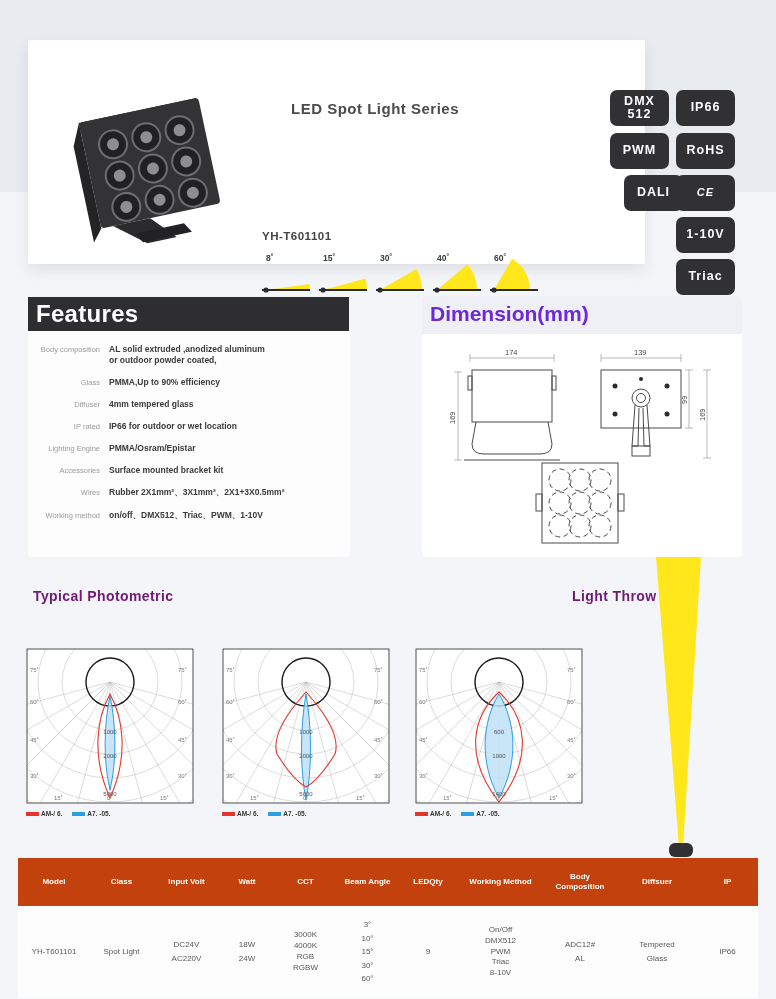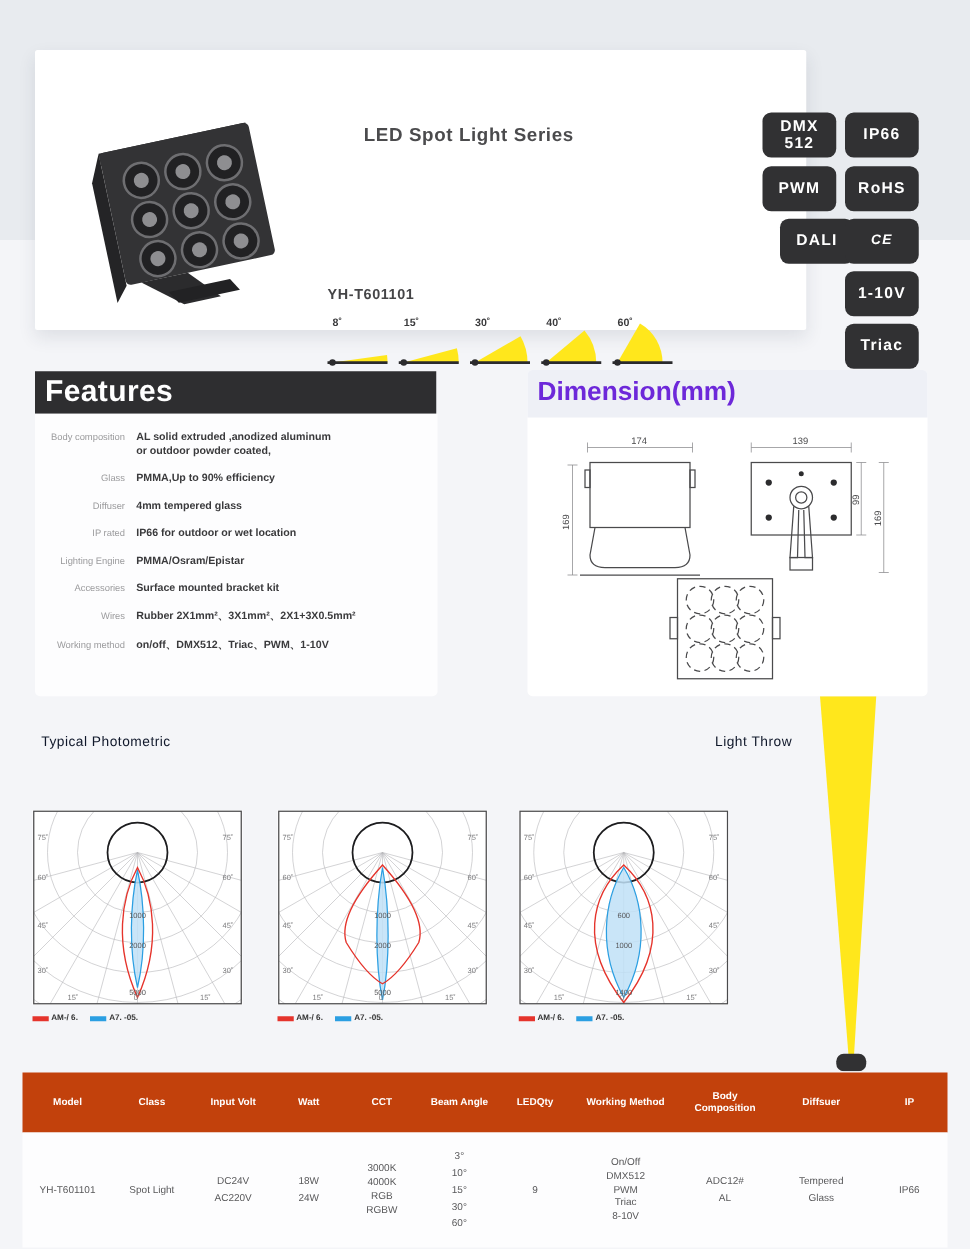--- a/index.html
+++ b/index.html
@@ -25,21 +25,21 @@
   .feat-value{font-size:8.5px;font-weight:bold;color:#3a3a3c;white-space:pre-line;line-height:1.25;}
   
   .dim-panel{position:absolute;left:422px;top:296px;width:320px;height:261px;background:#ffffff;border-radius:4px;}
   .dim-titleband{position:absolute;left:0;top:0;width:320px;height:38px;background:#eef0f6;border-radius:4px 4px 0 0;}
   .dim-title{position:absolute;left:8px;top:6px;font-size:21px;font-weight:bold;color:#6d28d9;}
   .drawing{stroke:#4a4a4c;fill:none;stroke-width:1;}
   .dimline{stroke:#8a8a8c;stroke-width:.6;}
   .dimtext{font-size:7.5px;fill:#4a4a4c;stroke:none;}
   .dot{fill:#2c2c2e;stroke:none;}
   
-  .sec-label{position:absolute;font-size:11px;font-weight:normal;color:#0f172a;letter-spacing:.4px;}
+  .sec-label{position:absolute;font-size:14px;font-weight:bold;color:#701a75;letter-spacing:.4px;}
   
   .chart-block{position:absolute;width:168px;}
   .chart-frame{width:168px;height:156px;background:#fff;}
   .legend{display:flex;gap:10px;margin-top:2px;align-items:center;}
   .legend .item{display:flex;align-items:center;gap:2px;font-size:6.5px;font-weight:bold;color:#333;}
   .sw{width:13px;height:4px;display:inline-block;}
   .sw-red{background:#e5342c;}
   .sw-blue{background:#2b9fe2;}
   .grid-line{stroke:#b9b9bb;stroke-width:.5;fill:none;}
   .polar-border{stroke:#4a4a4c;stroke-width:1;fill:none;}

